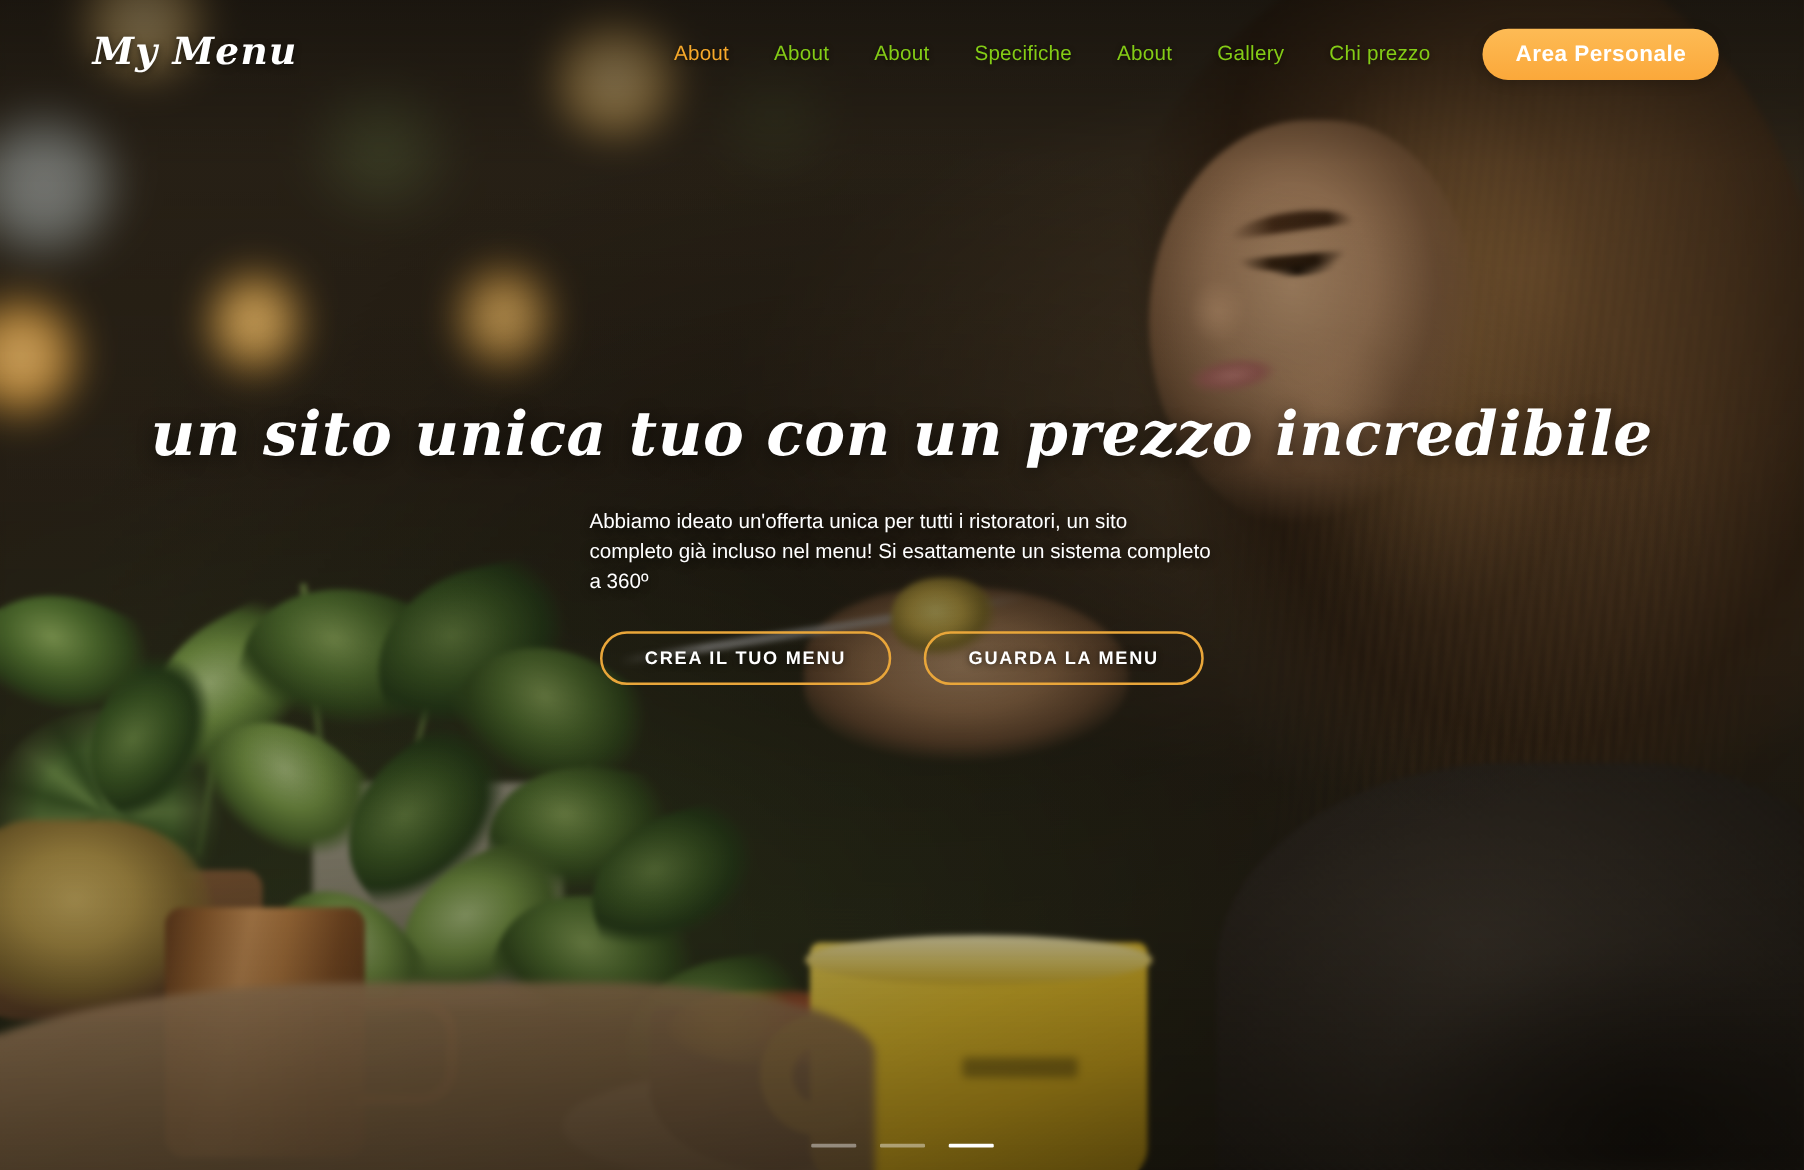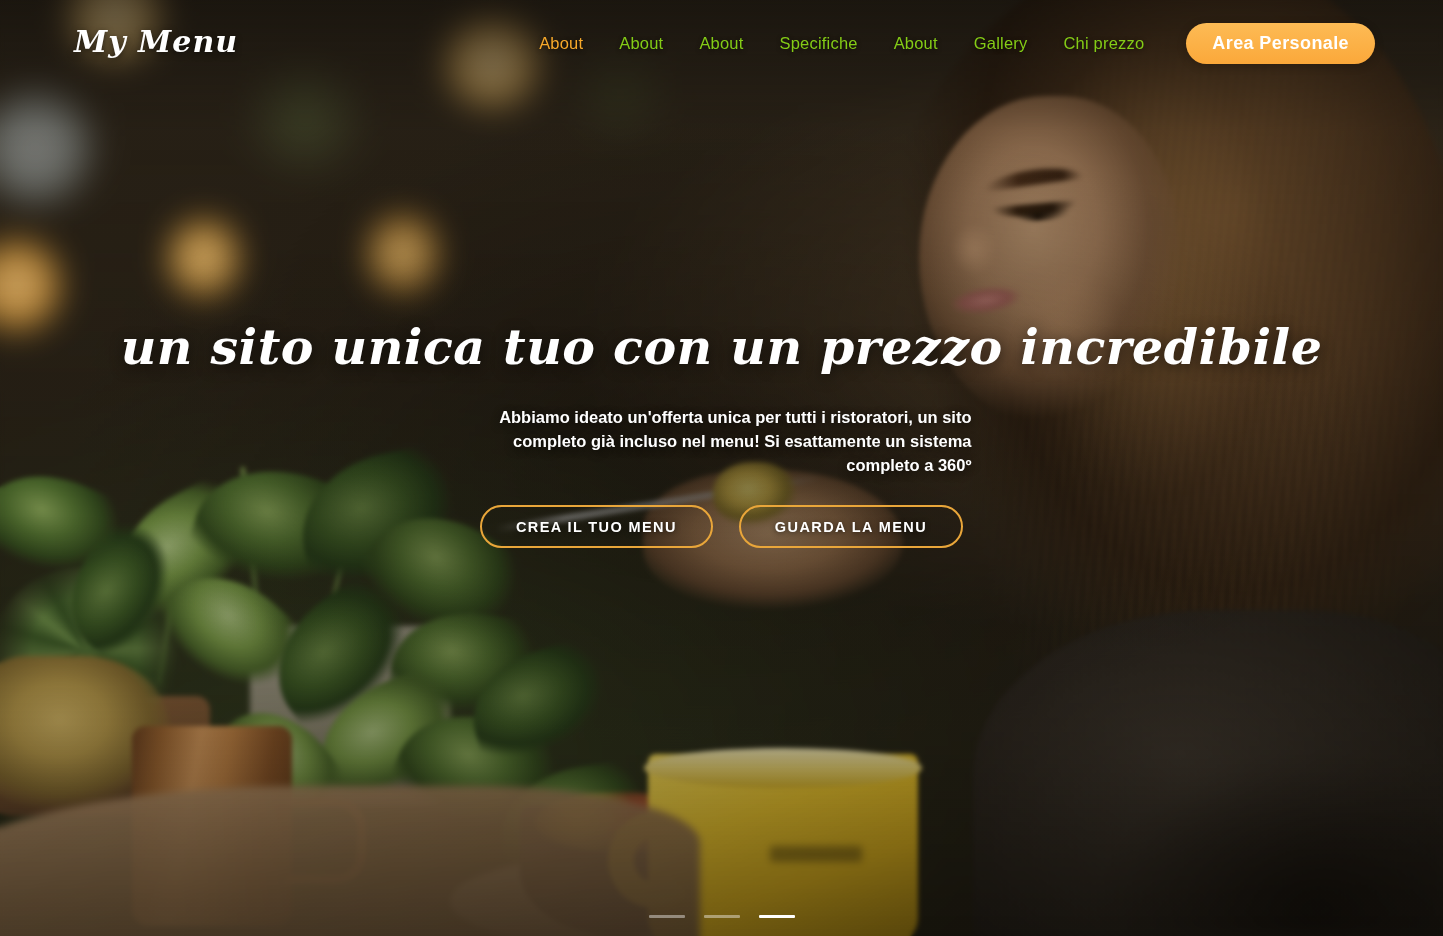--- a/index.html
+++ b/index.html
@@ -314,23 +314,23 @@
     font-style:italic; font-weight:bold;
     font-size:49px; line-height:1.05;
     color:#ffffff; letter-spacing:.5px;
     text-align:center;
     text-shadow:0 3px 14px rgba(0,0,0,.55);
     white-space:nowrap;
   }
   .hero-sub {
     margin-top:32px;
     width:500px;
-    text-align:right;
+    text-align:left;
     color:#ffffff;
-    font-size:16.5px; line-height:24px; font-weight:700;
+    font-size:16.5px; line-height:24px; font-weight:400;
     text-shadow:0 2px 8px rgba(0,0,0,.65);
   }
   .hero-actions {
     margin-top:28px;
     display:flex; gap:26px;
     pointer-events:auto;
   }
   .btn-outline {
     background:transparent;
     border:2px solid #e9a63a;

